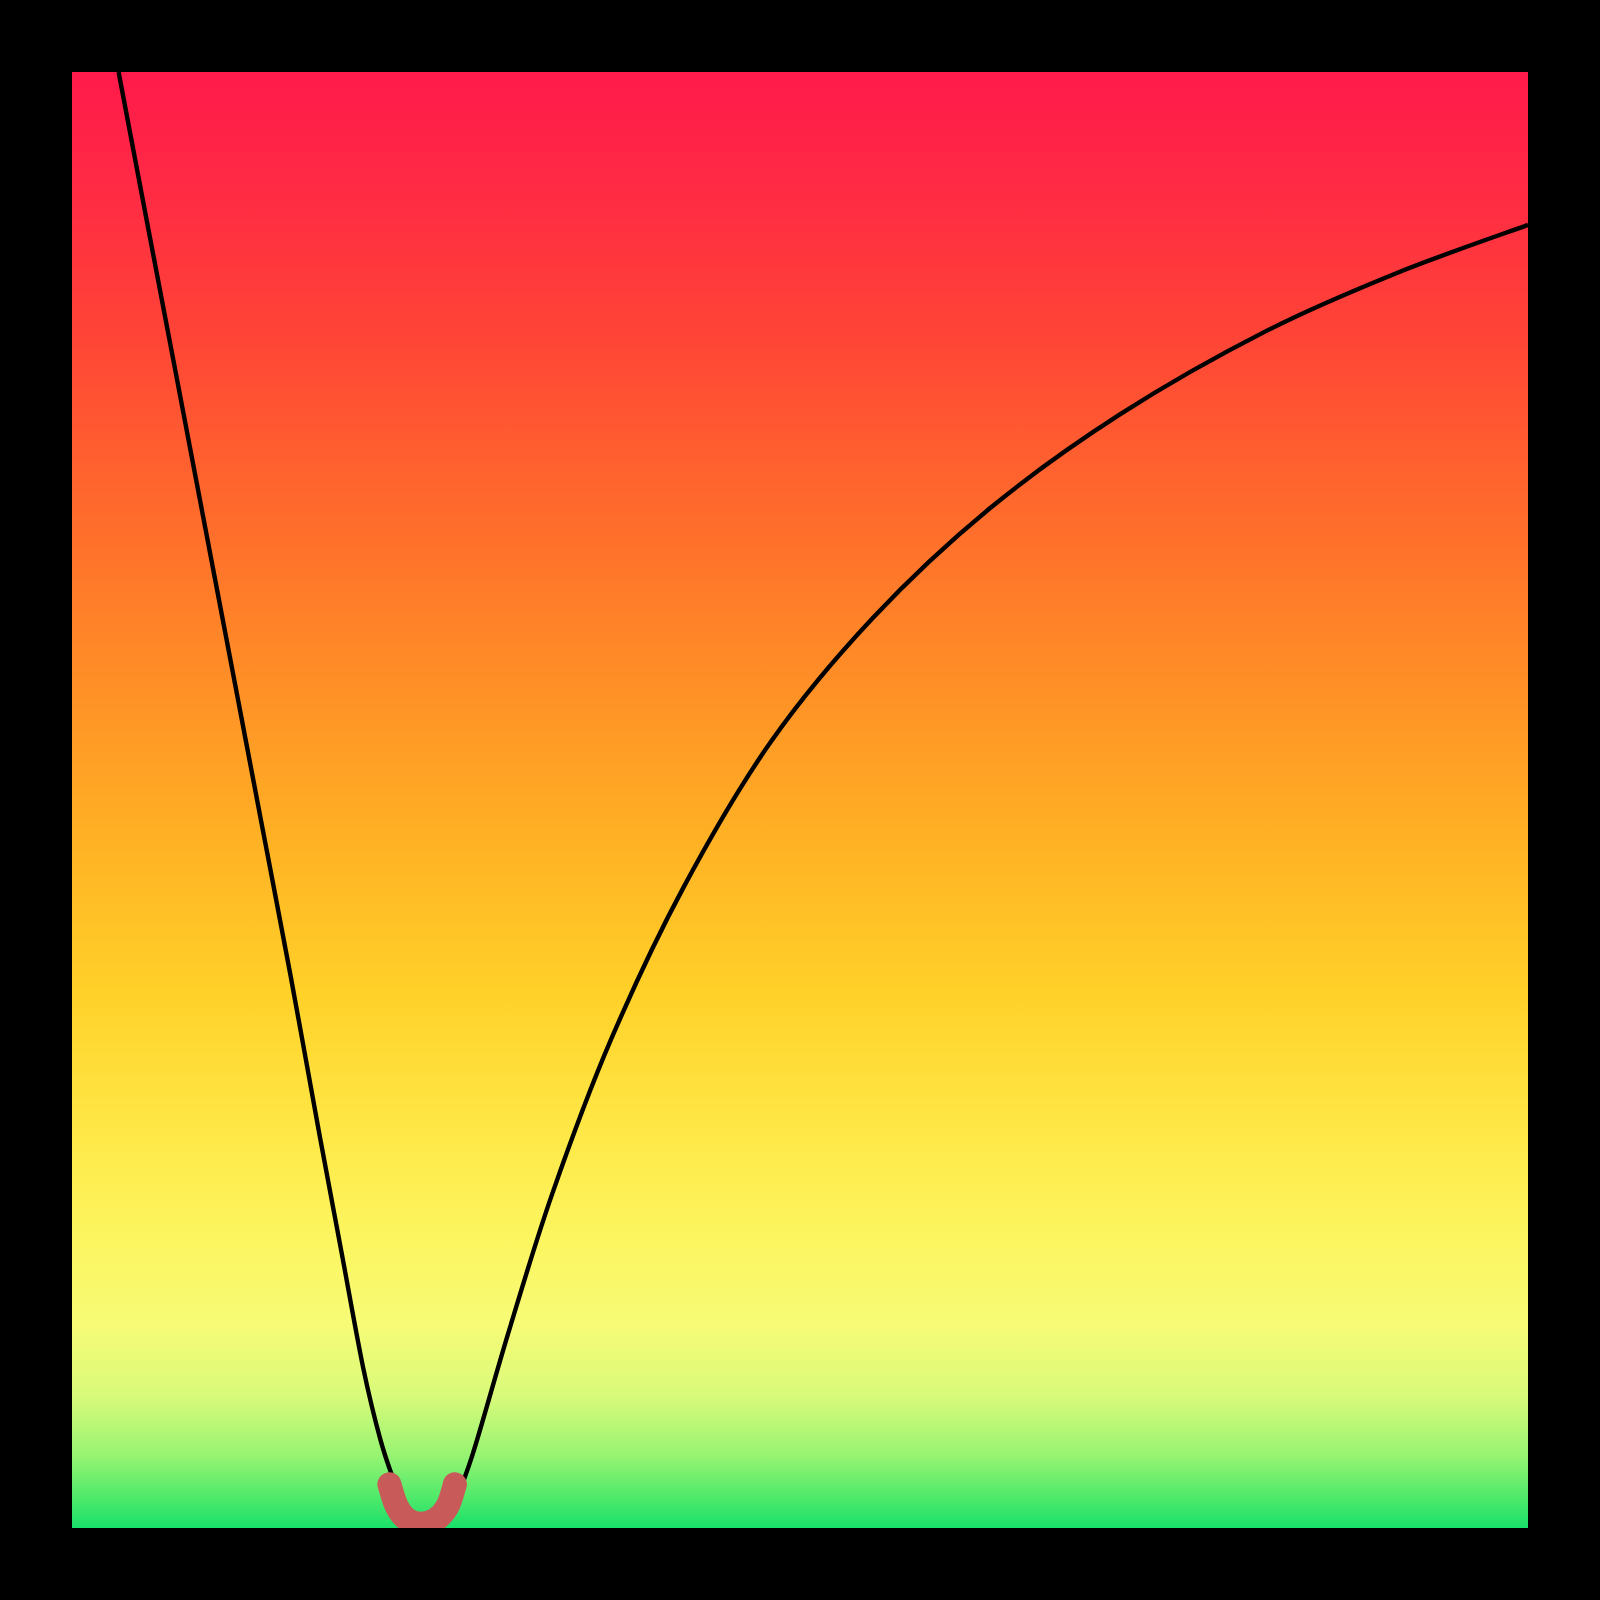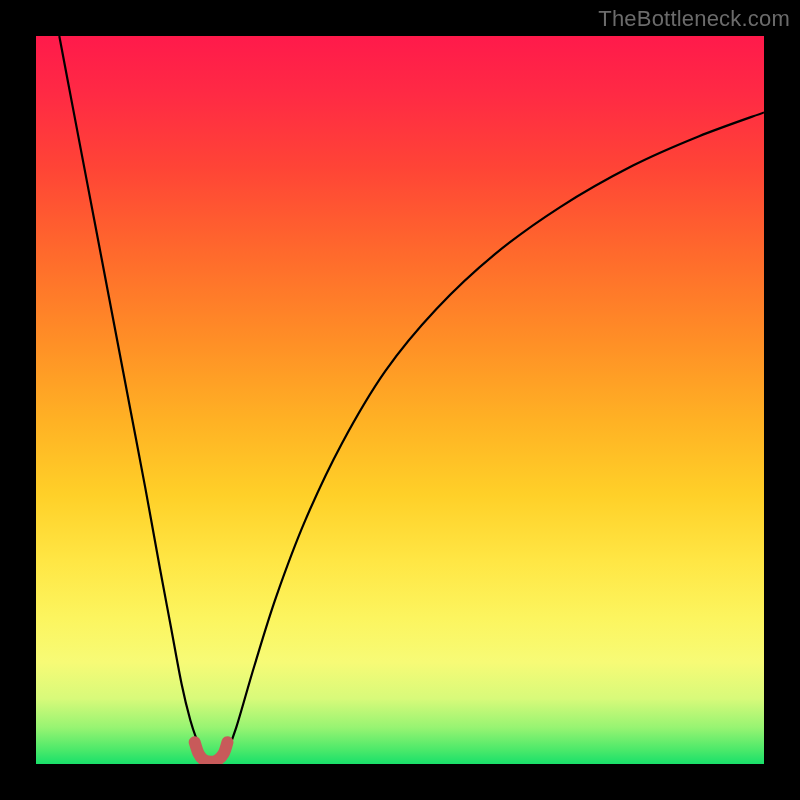--- a/index.html
+++ b/index.html
@@ -60,21 +60,20 @@
     color: #6b6b6b;
     font-size: 22px;
     letter-spacing: 0.2px;
     font-weight: 500;
   }
 </style>
 </head>
 <body>
 
 <div class="frame">
-  <div class="watermark">TheBottleneck.com</div>
   <div class="plot">
     <div class="gradient"></div>
     <svg class="curve" viewBox="0 0 728 728" preserveAspectRatio="none">
       <g id="series-group">
           <path d="M 23.30 0.00 C 25.48 11.53, 31.79 44.89, 36.40 69.16 C 41.01 93.43, 46.11 120.12, 50.96 145.60 C 55.81 171.08, 60.67 196.56, 65.52 222.04 C 70.37 247.52, 75.23 273.00, 80.08 298.48 C 84.93 323.96, 89.79 349.44, 94.64 374.92 C 99.49 400.40, 104.35 425.27, 109.20 451.36 C 114.05 477.45, 119.51 508.39, 123.76 531.44 C 128.01 554.49, 131.04 570.27, 134.68 589.68 C 138.32 609.09, 142.32 632.15, 145.60 647.92 C 148.88 663.69, 151.67 674.61, 154.34 684.32 C 157.01 694.03, 159.43 700.09, 161.62 706.16 C 163.80 712.23, 166.47 718.29, 167.44 720.72" fill="none" stroke="#000000" stroke-width="2.2" stroke-linecap="butt" stroke-linejoin="round"></path>
           <path d="M 189.28 720.72 C 191.10 715.87, 195.35 706.77, 200.20 691.60 C 205.05 676.43, 211.73 651.56, 218.40 629.72 C 225.07 607.88, 231.75 584.83, 240.24 560.56 C 248.73 536.29, 258.44 509.60, 269.36 484.12 C 280.28 458.64, 292.41 432.55, 305.76 407.68 C 319.11 382.81, 333.67 357.33, 349.44 334.88 C 365.21 312.43, 382.20 292.41, 400.40 273.00 C 418.60 253.59, 438.01 235.39, 458.64 218.40 C 479.27 201.41, 501.11 185.88, 524.16 171.08 C 547.21 156.28, 573.91 141.35, 596.96 129.58 C 620.01 117.81, 640.64 109.32, 662.48 100.46 C 684.32 91.61, 717.08 80.44, 728.00 76.44" fill="none" stroke="#000000" stroke-width="2.2" stroke-linecap="butt" stroke-linejoin="round"></path>
           <path d="M 158.70 706.16 C 159.31 707.98, 160.89 714.17, 162.34 717.08 C 163.80 719.99, 165.38 722.18, 167.44 723.63 C 169.50 725.09, 172.29 725.82, 174.72 725.82 C 177.15 725.82, 179.82 725.09, 182.00 723.63 C 184.18 722.18, 186.25 719.99, 187.82 717.08 C 189.40 714.17, 190.86 707.98, 191.46 706.16" fill="none" stroke="#c85a5a" stroke-width="12" stroke-linecap="round" stroke-linejoin="round"></path>
         </g>
     </svg>
   </div>

